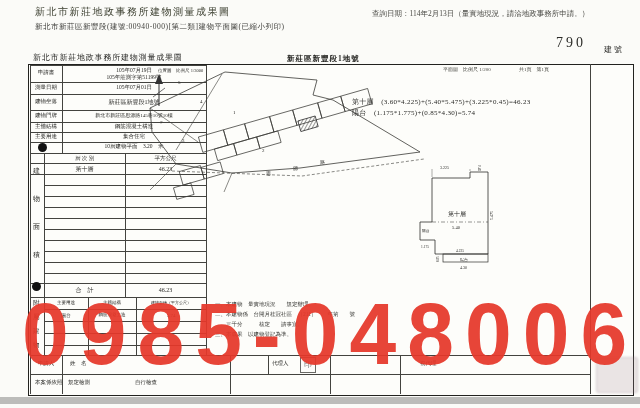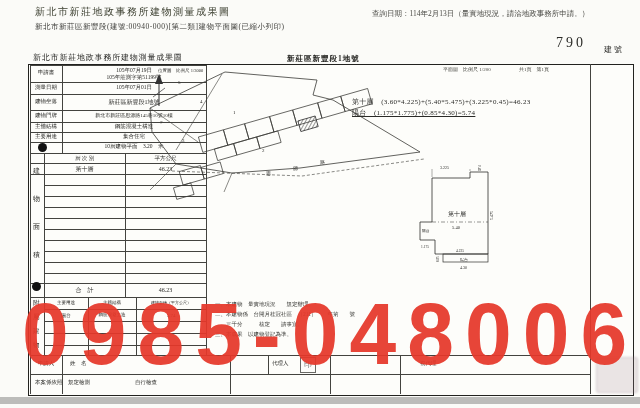--- a/index.html
+++ b/index.html
@@ -195,21 +195,21 @@
     <text x="42" y="78" font-size="5">3</text>
     <text x="93" y="50" font-size="5">1</text>
     <text x="122" y="88" font-size="5">2</text>
 
     <text x="126" y="111" font-size="5">思</text>
     <text x="153" y="106" font-size="5">源</text>
     <text x="180" y="100" font-size="5">路</text>
   </svg>
 
   <div class="txt" style="left:352px;top:99px;font-size:7px;letter-spacing:0.3px;text-align:center;">第十層　(3.60*4.225)+(5.40*5.475)+(3.225*0.45)=46.23</div>
-  <div class="txt" style="left:352px;top:110px;font-size:7px;letter-spacing:0.3px;text-decoration:underline;">陽台　(1.175*1.775)+(0.85*4.30)=5.74</div>
+  <div class="txt" style="left:352px;top:110px;font-size:7px;letter-spacing:0.3px;">陽台　(1.175*1.775)+(0.85*4.30)=5.74</div>
 
   <svg style="position:absolute;left:418px;top:162px;" width="100" height="120" viewBox="0 0 100 120">
 
     <path d="M14,16 L52,16 L52,10 L70,10 L70,92 L17,92 L17,78 L2,78 L2,60 L14,60 Z" fill="none" stroke="#2f2f2b" stroke-width="0.8"></path>
 
     <rect x="25" y="92" width="45" height="8" fill="none" stroke="#2f2f2b" stroke-width="0.7"></rect>
 
     <line x1="14" y1="60" x2="70" y2="60" stroke="#2f2f2b" stroke-width="0.5" stroke-dasharray="4,2,1,2"></line>
 
     <line x1="14" y1="7" x2="14" y2="15" stroke="#2f2f2b" stroke-width="0.4"></line>

